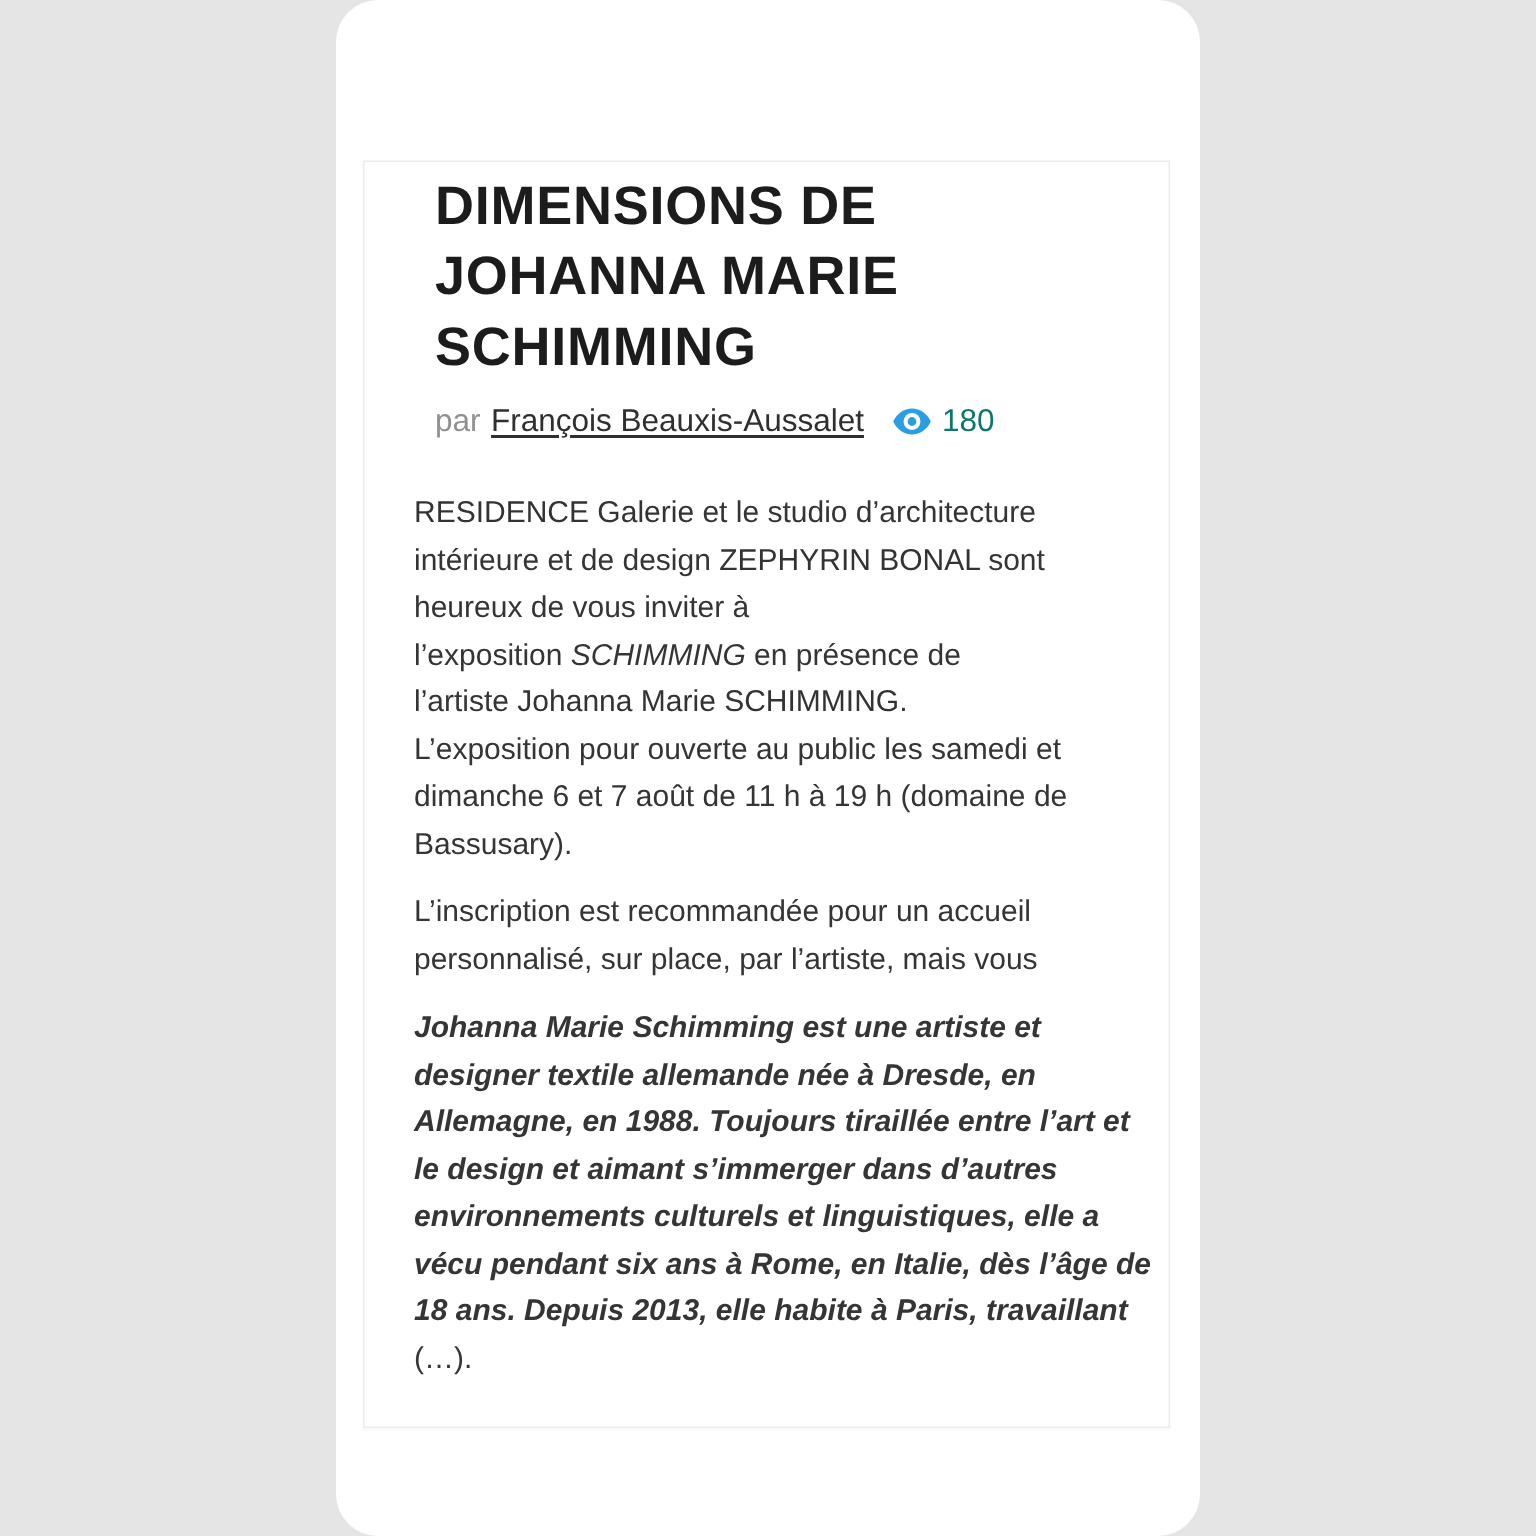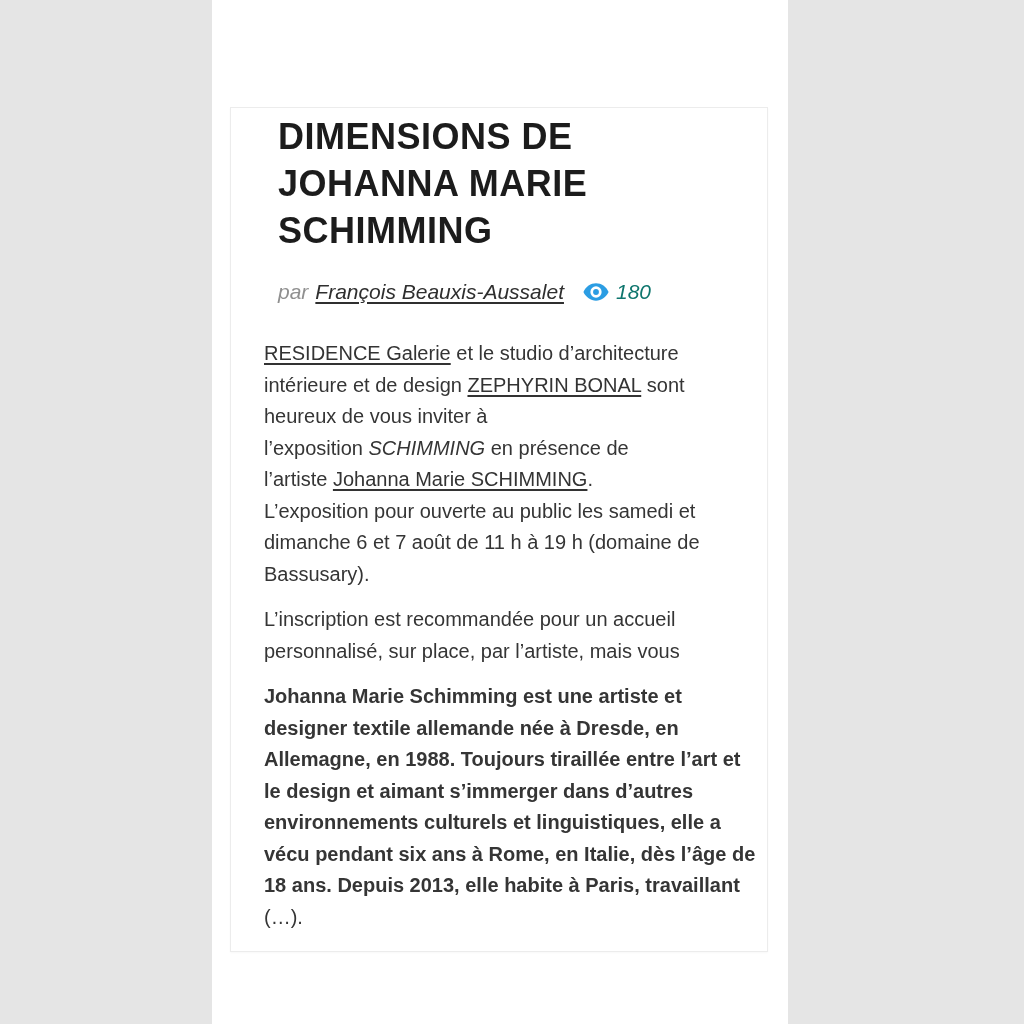--- a/index.html
+++ b/index.html
@@ -3,47 +3,47 @@
 <meta charset="utf-8">
 <style>
   html,body { margin:0; padding:0; }
   body {
     width:1024px; height:1024px; overflow:hidden;
     background:#e5e5e5;
     font-family:"Liberation Sans", sans-serif;
     position:relative;
   }
   .content-col {
-    position:absolute; left:212px; top:0;
+    position:absolute; left:224px; top:0;
     width:576px; height:1024px;
     background:#ffffff;
+    border-radius:28px;
   }
   .post-card {
     position:absolute; left:18px; top:107px;
     box-sizing:border-box;
     width:538px; height:845px;
     background:#ffffff;
     border:1px solid #ececec;
     box-shadow:0 1px 2px rgba(0,0,0,0.03);
     overflow:visible;
   }
   .post-header { padding:5px 40px 0 47px; }
   .post-title {
     margin:0;
     font-size:36px; line-height:47px;
     font-weight:bold; letter-spacing:0.5px;
     color:#1c1c1c;
     white-space:pre-line;
   }
   .byline {
-    margin-top:23px;
+    margin-top:12px;
     display:flex; align-items:flex-start;
     font-size:21px; line-height:29px;
     color:#909090;
-    font-style:italic;
   }
   .byline-author {
     color:#2f2f2f; margin-left:7px;
     text-decoration:underline;
     text-decoration-thickness:2px;
     text-underline-offset:3px;
     cursor:pointer;
   }
   .views {
     display:flex; align-items:center;
@@ -53,24 +53,23 @@
   .post-body {
     margin-top:32px;
     padding:0 20px 0 33px;
     font-size:20px; line-height:31.5px;
     color:#353535;
   }
   .para { margin:0 0 14px 0; }
   .tline { white-space:nowrap; }
   .seg-plain { font-style:normal; font-weight:normal; }
   .seg-italic { font-style:italic; }
-  .seg-bolditalic { font-weight:bold; }
+  .seg-bolditalic { font-style:italic; font-weight:bold; }
   .seg-link {
     color:#333333;
-    text-decoration:underline;
     text-decoration-thickness:2px;
     text-underline-offset:3px;
     cursor:pointer;
   }
 </style>
 </head>
 <body>
 
 <div class="content-col">
   <div class="post-card">

